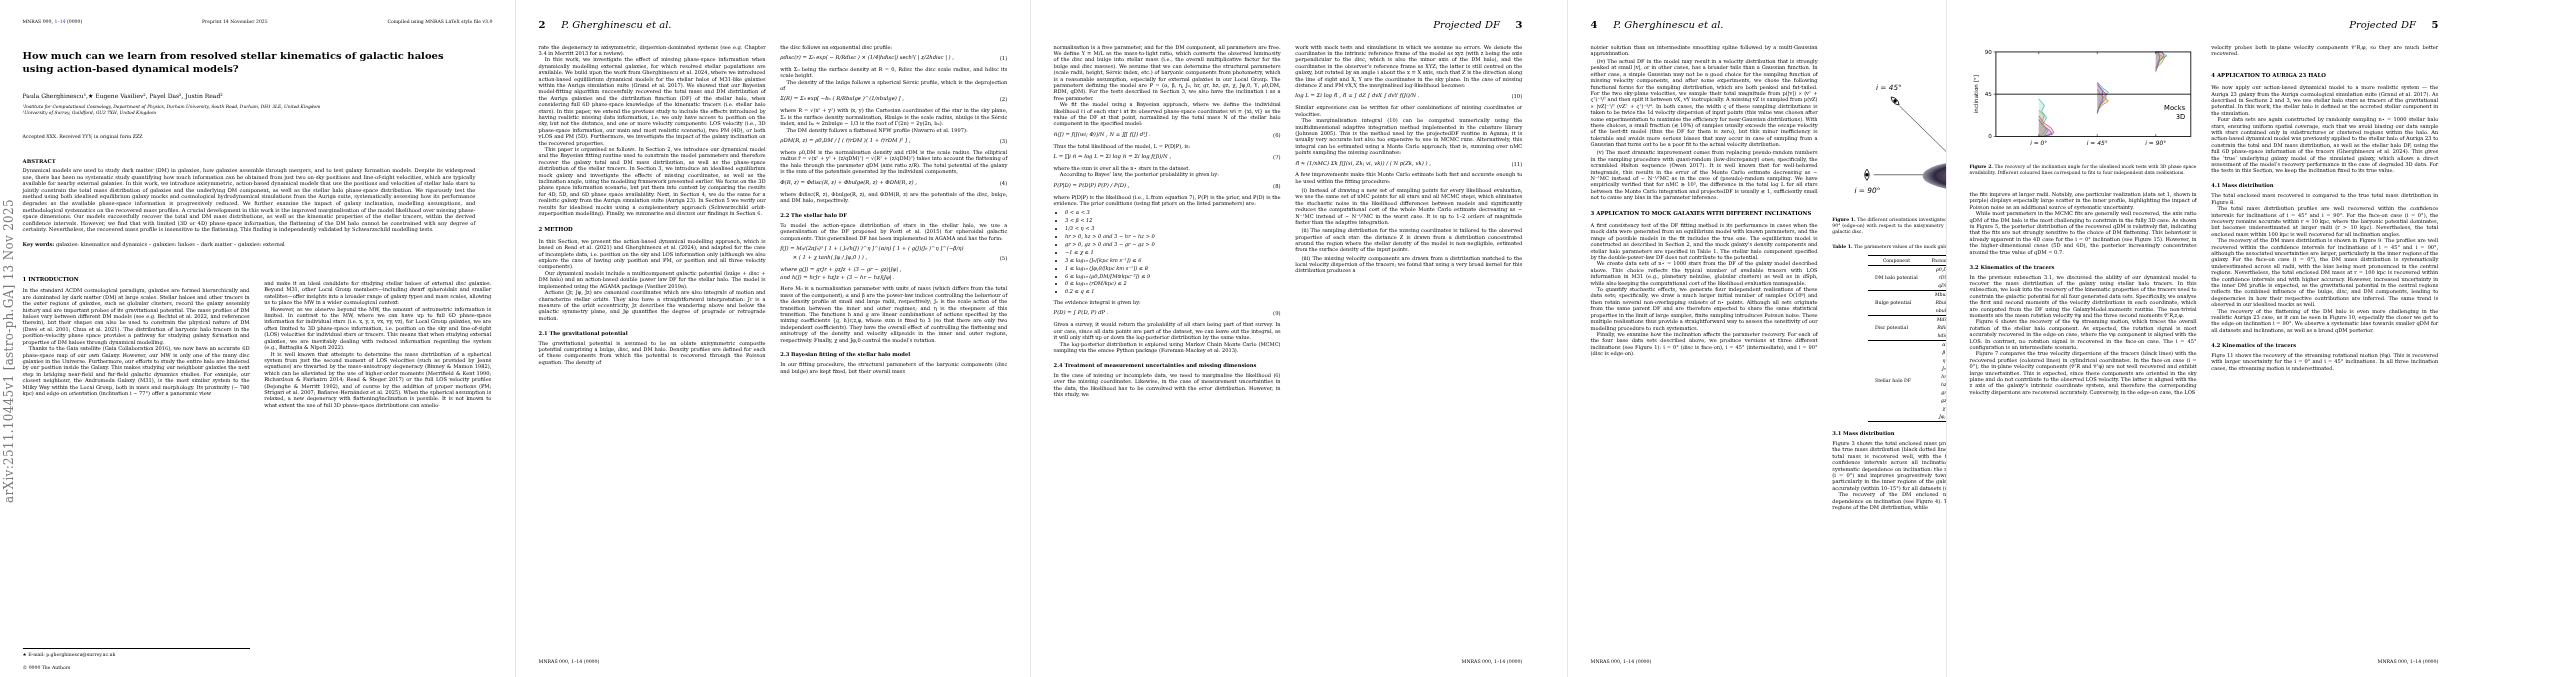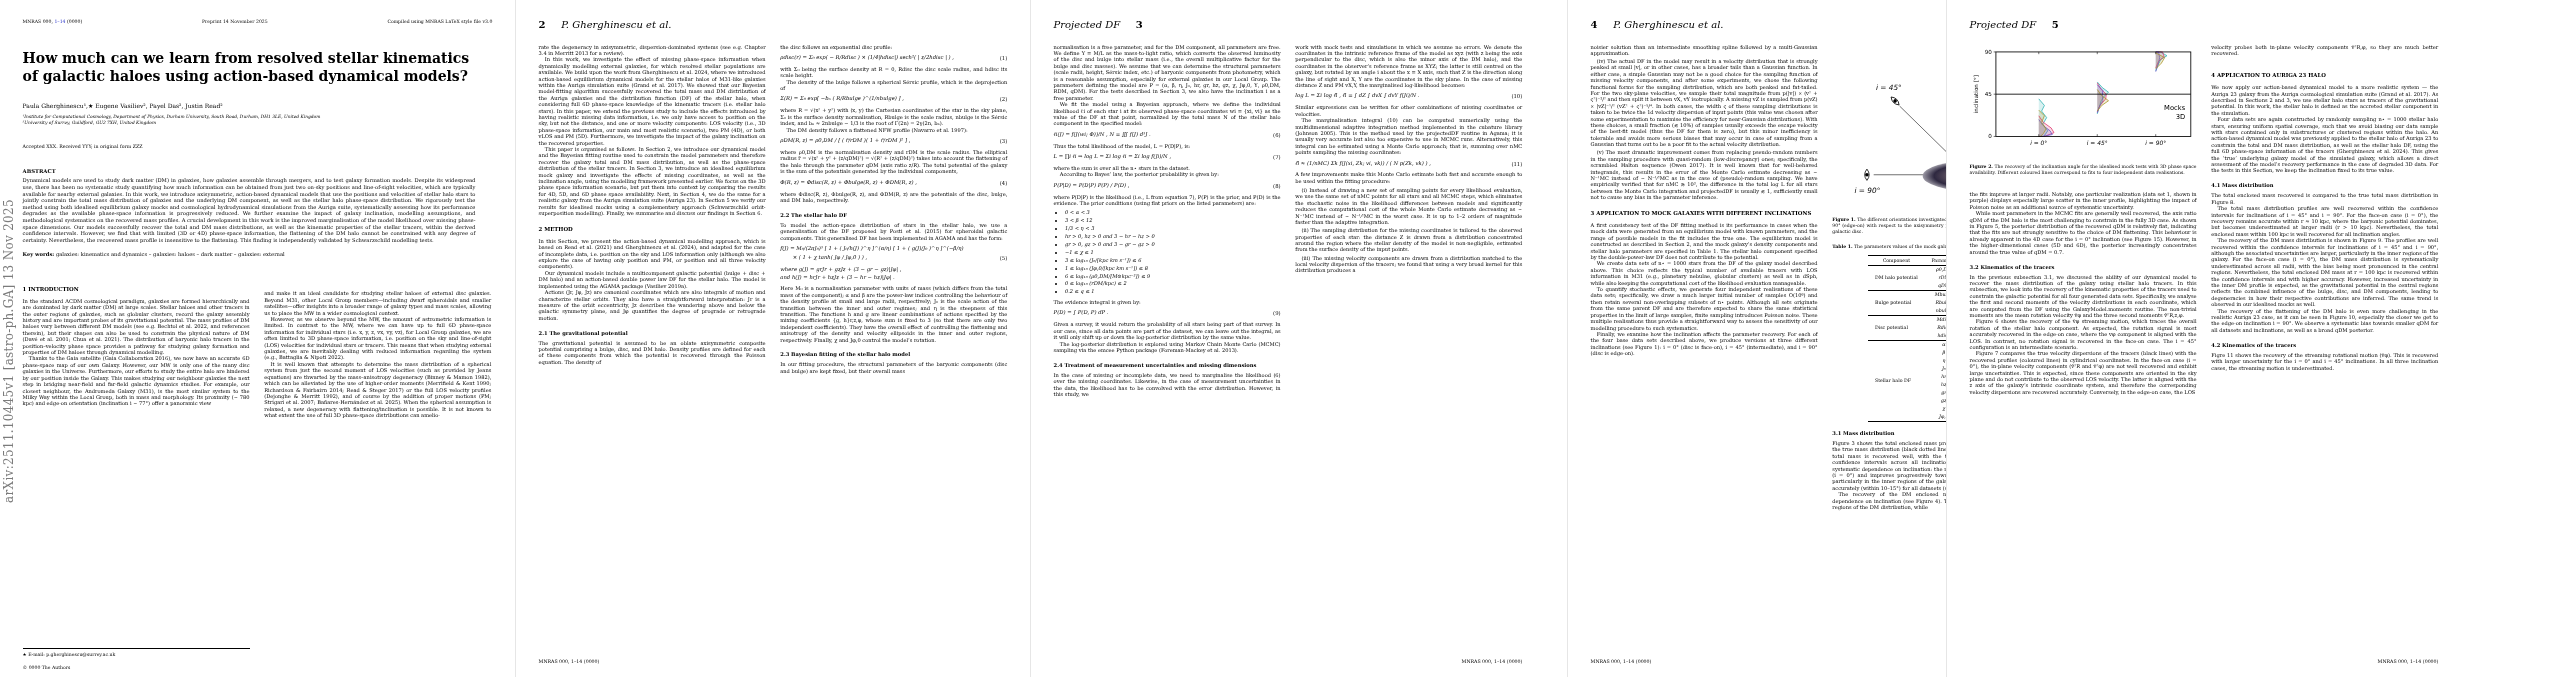--- a/index.html
+++ b/index.html
@@ -5,38 +5,38 @@
   html,body { margin:0; padding:0; background:#fff; }
   #canvas { position:relative; width:2576px; height:677px; background:#fff;
             font-family:"DejaVu Serif", serif; color:#000; }
   .page { position:absolute; top:0; height:677px; width:515px; box-sizing:border-box;
           padding:19px 22.6px 0 22.6px; overflow:hidden; background:#fff; }
   .page.sep { border-left:0.6px solid #e6e6e6; }
 
   
   .topbar { display:flex; justify-content:space-between; font-size:4.6px; margin-bottom:25px; }
   .blue { color:#2b35c8; }
-  .title { font-size:14px; font-weight:bold; line-height:1.3; margin:0 22.6px 17px 0; }
+  .title { font-size:10px; font-weight:bold; line-height:1.3; margin:0 22.6px 17px 0; }
   .authors { font-size:6px; margin-bottom:4.5px; }
   .affil { font-size:4.4px; font-style:italic; line-height:1.5; }
   .accepted { font-size:4.7px; margin:17px 0 19px; }
   .absh { font-size:5.3px; font-weight:bold; margin:0 0 3.4px; }
   .abstract { font-size:5.2px; line-height:1.27; text-align:justify; margin:0 17px 8px 0; }
   .kw { font-size:5.2px; margin:0 17px 19px 0; }
   .kwb { font-weight:bold; }
   .arxiv { position:absolute; top:351px; left:8.5px; transform:translate(-50%,-50%) rotate(-90deg);
            white-space:nowrap; font-size:12px; color:#7b7b7b; letter-spacing:0.3px;
            font-family:"DejaVu Serif", serif; }
 
   
   .hdr { font-size:10px; margin-bottom:13.5px; }
   .hdr .num { font-weight:bold; }
   .hdr .ti { font-style:italic; }
   .hdr.left .ti { margin-left:12.4px; }
-  .hdr.right { }
+  .hdr.right { text-align:right; }
   .hdr.right .num { margin-left:12.4px; }
   .cols { display:flex; gap:14.7px; }
   .col { width:227px; flex:0 0 227px; }
   p.para { font-size:5.1px; line-height:6.4px; text-align:justify; margin:0; }
   p.ind { text-indent:6.2px; }
   h2.sec { font-size:5.4px; margin:9.6px 0 4.5px; line-height:1.35; }
   h3.subsec { font-size:5.2px; margin:8.5px 0 4px; }
   .eq { display:flex; align-items:center; font-size:5.3px; font-style:italic; margin:4px 0; }
   .eq .ebody { flex:1; line-height:1.5; }
   .eq .enum { font-style:normal; margin-left:3.4px; }

